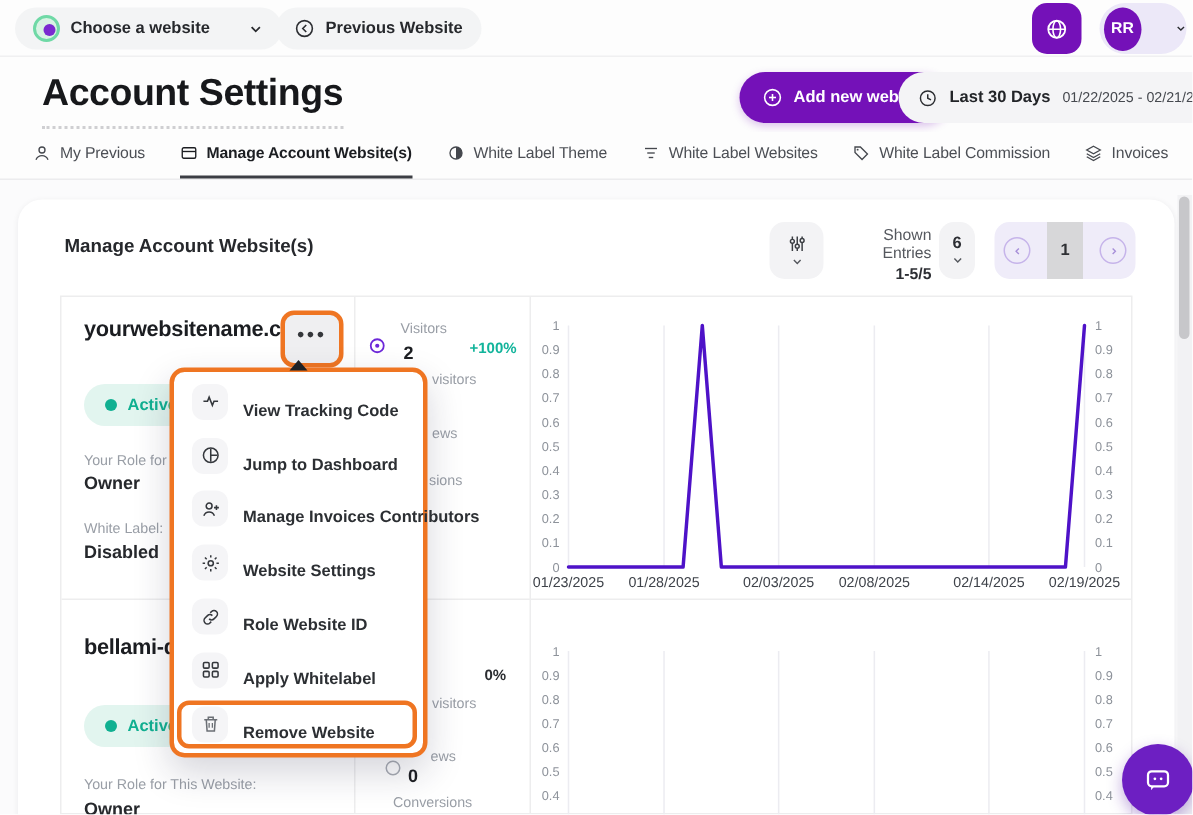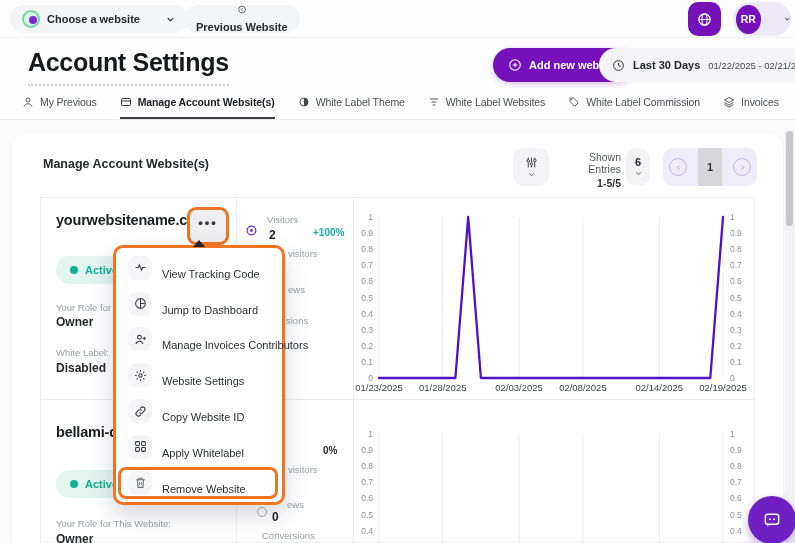--- a/index.html
+++ b/index.html
@@ -46,21 +46,21 @@
   .mini-val{position:absolute;font-size:12px;font-weight:700;color:#26282c;white-space:nowrap;}
   .stat-val{position:absolute;font-size:12px;font-weight:700;color:#1d1f23;}
   .delta{position:absolute;font-size:10px;font-weight:700;}
   .dots-btn{position:absolute;left:146px;top:9px;width:42px;height:38px;background:#efeff1;border:3px solid #ef7522;border-radius:9px;display:flex;align-items:center;justify-content:center;cursor:pointer;}
   .dots-btn span{font-size:13px;letter-spacing:2px;color:#35373b;font-weight:700;line-height:10px;margin-top:-6px;}
   
   .menu{left:113px;top:245px;width:172px;height:260px;background:#fff;border:3px solid #ef7522;border-radius:10px;box-shadow:0 10px 24px rgba(30,30,60,.18);z-index:20;}
   .menu-items{position:absolute;inset:0;display:flex;flex-direction:column;padding-top:2px;}
   .menu-item{height:35.8px;display:flex;align-items:center;gap:10px;padding-left:12px;cursor:pointer;position:relative;z-index:2;}
   .menu-item .ic{width:24px;height:24px;border-radius:8px;background:#f5f5f7;display:flex;align-items:center;justify-content:center;flex:none;}
-  .menu-item .ml{font-size:11px;font-weight:400;color:#2c2f33;white-space:nowrap;margin-top:12px;}
+  .menu-item .ml{font-size:11px;font-weight:700;color:#2c2f33;white-space:nowrap;margin-top:12px;}
   .hl-box{position:absolute;left:2px;top:219px;width:160px;height:32px;border:3px solid #ef7522;border-radius:8px;z-index:1;}
   .caret{left:193px;top:240px;width:0;height:0;border-left:6px solid transparent;border-right:6px solid transparent;border-bottom:7px solid #1f2125;z-index:25;}
   
   .scroll-track{left:785px;top:130px;width:10px;height:413px;background:#f2f2f4;}
   .scroll-thumb{left:786px;top:131px;width:7px;height:95px;background:#c7c7ca;border-radius:4px;cursor:grab;}
   .chat-btn{left:748px;top:496px;width:48px;height:48px;border-radius:50%;background:#6d1fc2;display:flex;align-items:center;justify-content:center;cursor:pointer;box-shadow:0 4px 10px rgba(80,20,160,.35);}
   .avatar-pill{left:733px;top:2px;width:58px;height:34px;background:#ece8f8;border-radius:17px;display:flex;align-items:center;gap:22px;padding-left:3px;cursor:pointer;}
   .avatar-circle{width:29px;height:29px;border-radius:50%;background:#7411b8;color:#fff;font-size:10.5px;font-weight:700;display:flex;align-items:center;justify-content:center;}
   .sqp-btn{left:688px;top:2px;width:33px;height:34px;border-radius:10px;background:#7411b8;display:flex;align-items:center;justify-content:center;cursor:pointer;}
   .ring{width:10px;height:10px;border:1.4px solid #a9adb4;border-radius:50%;}
@@ -71,21 +71,21 @@
 <div id="root">
 
   <div class="abs topbar">
     <div class="pill-btn" style="left:10px;">
       <span class="site-logo"></span>
       <span class="lbl">Choose a website</span>
       <svg width="11" height="11" viewBox="0 0 24 24" style="margin-left:18px">
           <polyline points="6,9 12,15 18,9" fill="none" stroke="#2b2d31" stroke-width="2.6"></polyline>
         </svg>
     </div>
-    <div class="pill-btn" style="left:184px;flex-direction:column;">
+    <div class="pill-btn" style="left:184px;">
       <svg width="14" height="14" viewBox="0 0 24 24">
           <circle cx="12" cy="12" r="9" fill="none" stroke="#2b2d31" stroke-width="1.8"></circle>
           <path d="M14 8l-4 4 4 4" fill="none" stroke="#2b2d31" stroke-width="1.8"></path>
         </svg>
       <span class="lbl">Previous Website</span>
     </div>
     <div class="abs sqp-btn">
       <svg width="17" height="17" viewBox="0 0 24 24">
           <circle cx="12" cy="12" r="8" fill="none" stroke="#fff" stroke-width="1.7"></circle>
           <ellipse cx="12" cy="12" rx="3.6" ry="8" fill="none" stroke="#fff" stroke-width="1.5"></ellipse>
@@ -374,21 +374,21 @@
           </span>
         <span class="ml">Website Settings</span>
       </div>
       <div class="menu-item">
         <span class="ic">
             <svg width="13" height="13" viewBox="0 0 24 24">
               <path d="M10 14a4.2 4.2 0 006 0l3-3a4.2 4.2 0 00-6-6l-1.6 1.6" fill="none" stroke="#35383d" stroke-width="1.9"></path>
               <path d="M14 10a4.2 4.2 0 00-6 0l-3 3a4.2 4.2 0 006 6l1.6-1.6" fill="none" stroke="#35383d" stroke-width="1.9"></path>
             </svg>
           </span>
-        <span class="ml">Copy Website ID</span>
+        <span class="ml">Role Website ID</span>
       </div>
       <div class="menu-item">
         <span class="ic">
             <svg width="13" height="13" viewBox="0 0 24 24">
               <rect x="3" y="3" width="7" height="7" rx="1.5" fill="none" stroke="#35383d" stroke-width="1.9"></rect>
               <rect x="14" y="3" width="7" height="7" rx="1.5" fill="none" stroke="#35383d" stroke-width="1.9"></rect>
               <rect x="3" y="14" width="7" height="7" rx="1.5" fill="none" stroke="#35383d" stroke-width="1.9"></rect>
               <rect x="14" y="14" width="7" height="7" rx="1.5" fill="none" stroke="#35383d" stroke-width="1.9"></rect>
             </svg>
           </span>

